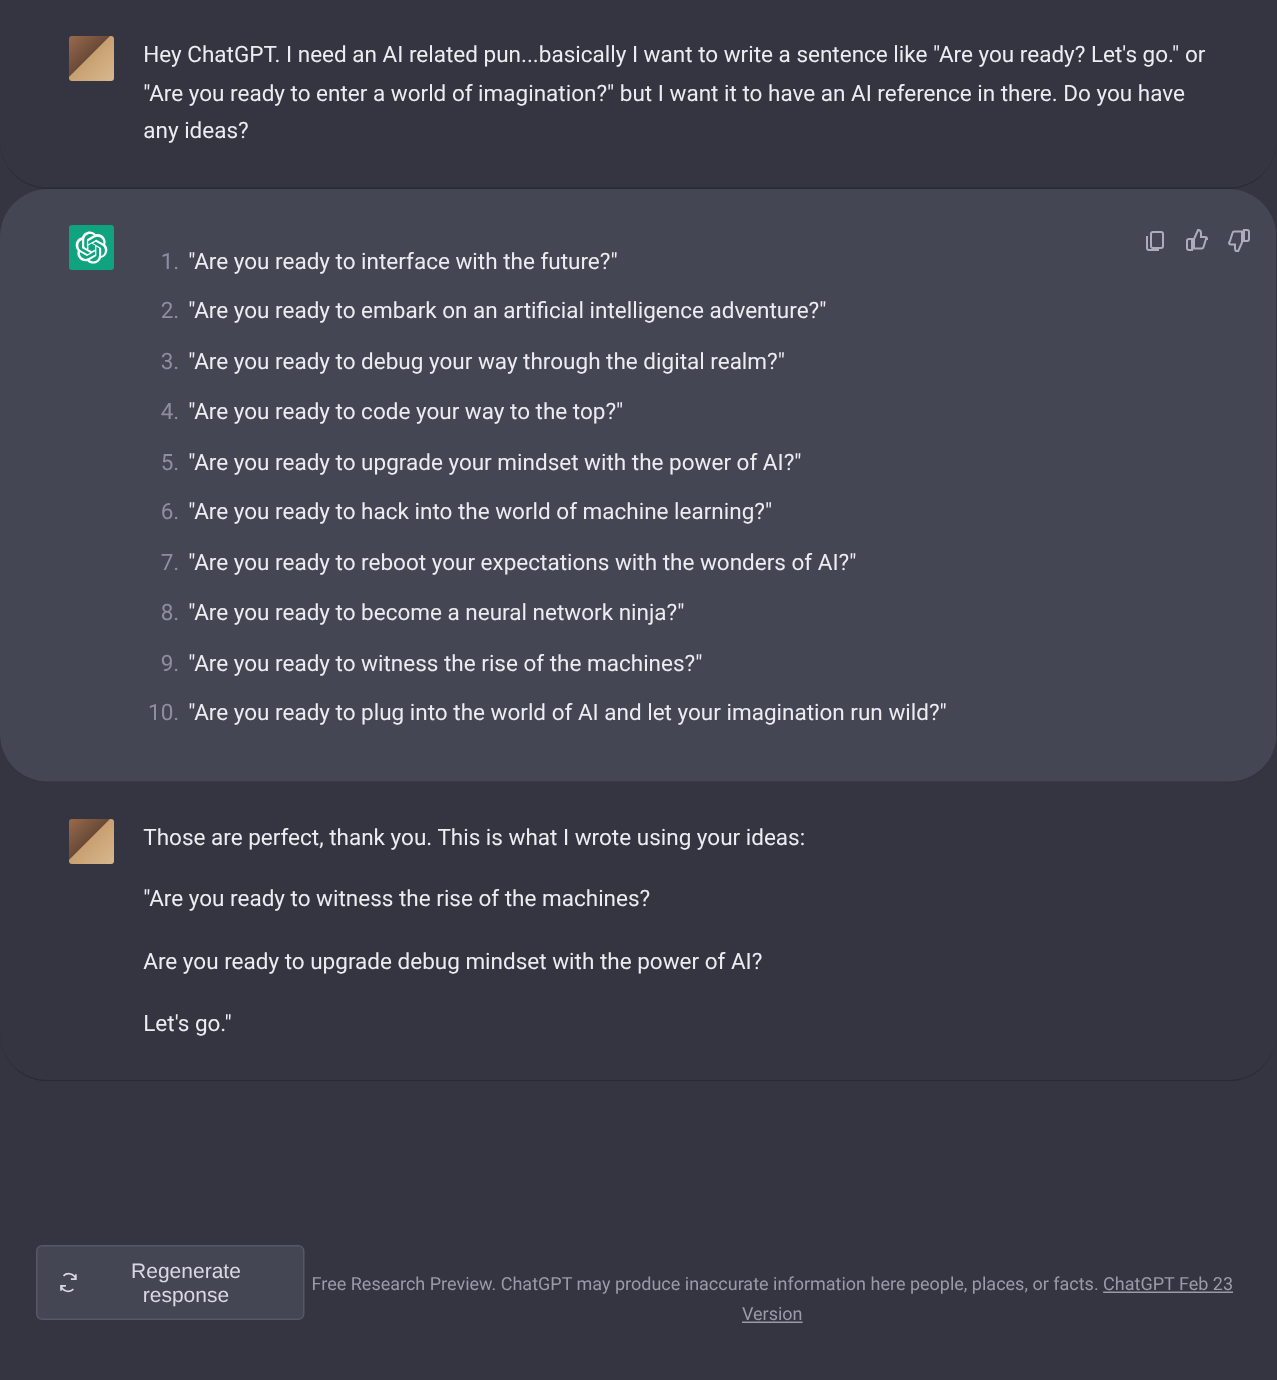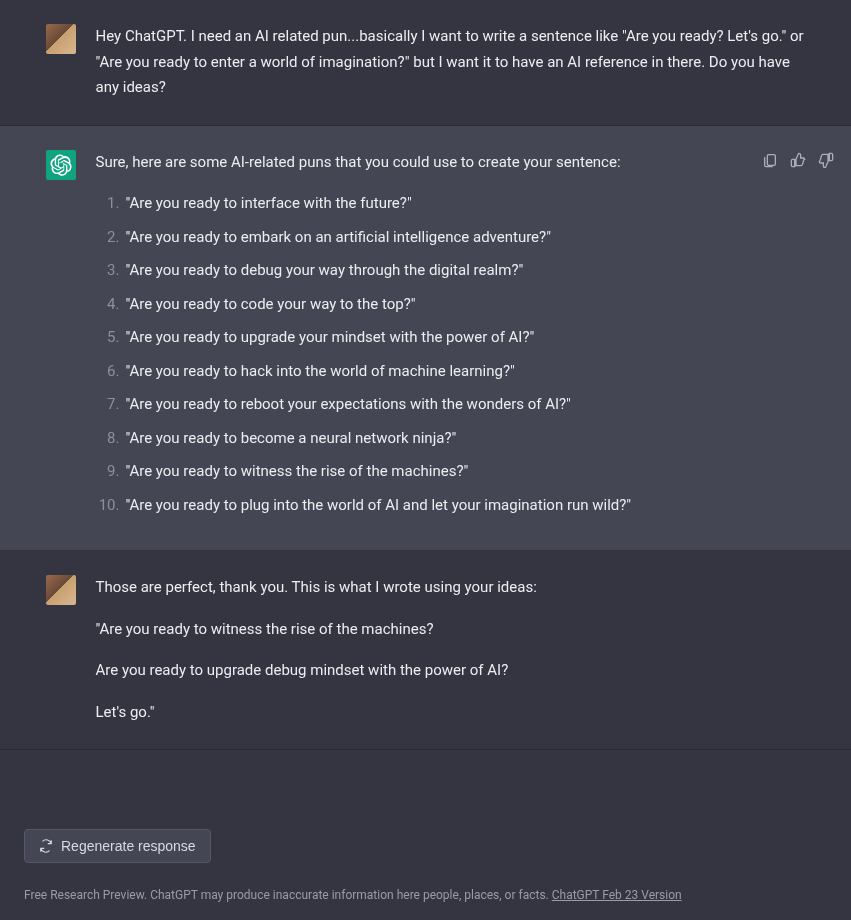--- a/index.html
+++ b/index.html
@@ -18,20 +18,21 @@
   .conversation {
     height: 100%;
     overflow-y: auto;
     padding-bottom: 140px;
   }
   .turn {
     display: flex;
     justify-content: center;
     padding: 24px 16px;
     border-bottom: 1px solid rgba(32,33,35,0.5);
+    border-radius: 32px;
   }
   .turn.user { background: #343541; }
   .turn.assistant { background: #444654; }
   .turn-inner {
     display: flex;
     width: 100%;
     max-width: 760px;
     gap: 20px;
     position: relative;
   }
@@ -86,26 +87,26 @@
     color: #acacbe;
   }
   .actions button {
     background: none; border: none; cursor: pointer; color: #acacbe;
     width: 20px; height: 20px; display:flex; align-items:center; justify-content:center;
     padding:0;
   }
   .actions svg { width: 16px; height: 16px; }
   .bottom {
     position: absolute;
-    left: 0; right: 0; bottom: 3px;
+    left: 0; right: 0; bottom: 16px;
     background: linear-gradient(180deg, rgba(53,55,64,0) 0%, #343541 50%);
     padding: 16px 24px 12px 24px;
     display: flex;
-    flex-direction: column;
-    align-items:flex-start;
+    flex-direction: row;
+    align-items:center;
   }
   .regen {
     margin-bottom: 12px;
     background: #444654;
     border: 1px solid #565869;
     color: #d9d9e3;
     border-radius: 4px;
     padding: 8px 14px;
     font-size: 14px;
     display: inline-flex;
@@ -162,21 +163,20 @@
   </div>
 
   <div class="turn assistant">
     <div class="turn-inner">
       <div class="avatar assist-av">
         <svg viewBox="0 0 41 41" fill="none">
           <path d="M37.5 16.8c.9-2.7.6-5.7-.9-8.1C34.4 4.9 30 3 25.8 4c-1.9-2.1-4.6-3.3-7.4-3.3-4.4 0-8.3 2.8-9.7 7C5.9 8.3 3.5 10 2.2 12.5c-2.2 3.8-1.7 8.6 1.3 11.9-.9 2.7-.6 5.7.9 8.1 2.2 3.8 6.6 5.7 10.8 4.7 1.9 2.1 4.6 3.3 7.4 3.3 4.4 0 8.3-2.8 9.7-7 2.8-.6 5.2-2.3 6.5-4.8 2.2-3.8 1.7-8.6-1.3-11.9zM22.6 37.8c-1.7 0-3.4-.6-4.7-1.7l.2-.1 7.8-4.5c.4-.2.6-.6.6-1.1v-11l3.3 1.9v9.1c0 4-3 7.4-7.2 7.4zm-15.5-6.6c-.9-1.5-1.2-3.3-.9-5l.2.1 7.8 4.5c.4.2.9.2 1.3 0l9.5-5.5v3.8l-7.9 4.6c-3.5 2-7.9.9-10-2.5zM5 14.4c.9-1.5 2.2-2.6 3.8-3.2v9.3c0 .5.2.9.6 1.1l9.5 5.5-3.3 1.9-7.8-4.5c-3.5-2-4.7-6.5-2.8-10.1zm26.9 6.3l-9.5-5.5 3.3-1.9 7.8 4.5c3.5 2 4.7 6.5 2.8 10.1-.9 1.5-2.2 2.6-3.8 3.2v-9.3c0-.5-.2-.9-.6-1.1zm3.3-5l-.2-.1-7.8-4.5c-.4-.2-.9-.2-1.3 0l-9.5 5.5v-3.8l7.9-4.6c3.5-2 7.9-.8 10 2.6.9 1.5 1.2 3.2.9 4.9zM14.8 21.9l-3.3-1.9v-9.1c0-4 3.3-7.3 7.3-7.3 1.7 0 3.4.6 4.7 1.7l-.2.1-7.9 4.5c-.4.2-.6.6-.6 1.1v11zm1.8-3.9l4.2-2.4 4.2 2.4v4.9l-4.2 2.4-4.2-2.4V18z" fill="currentColor"></path>
         </svg>
       </div>
       <div class="content">
-        <p>Sure, here are some AI-related puns that you could use to create your sentence:</p>
         <ol class="puns">
           <li>"Are you ready to interface with the future?"</li>
           <li>"Are you ready to embark on an artificial intelligence adventure?"</li>
           <li>"Are you ready to debug your way through the digital realm?"</li>
           <li>"Are you ready to code your way to the top?"</li>
           <li>"Are you ready to upgrade your mindset with the power of AI?"</li>
           <li>"Are you ready to hack into the world of machine learning?"</li>
           <li>"Are you ready to reboot your expectations with the wonders of AI?"</li>
           <li>"Are you ready to become a neural network ninja?"</li>
           <li>"Are you ready to witness the rise of the machines?"</li>

